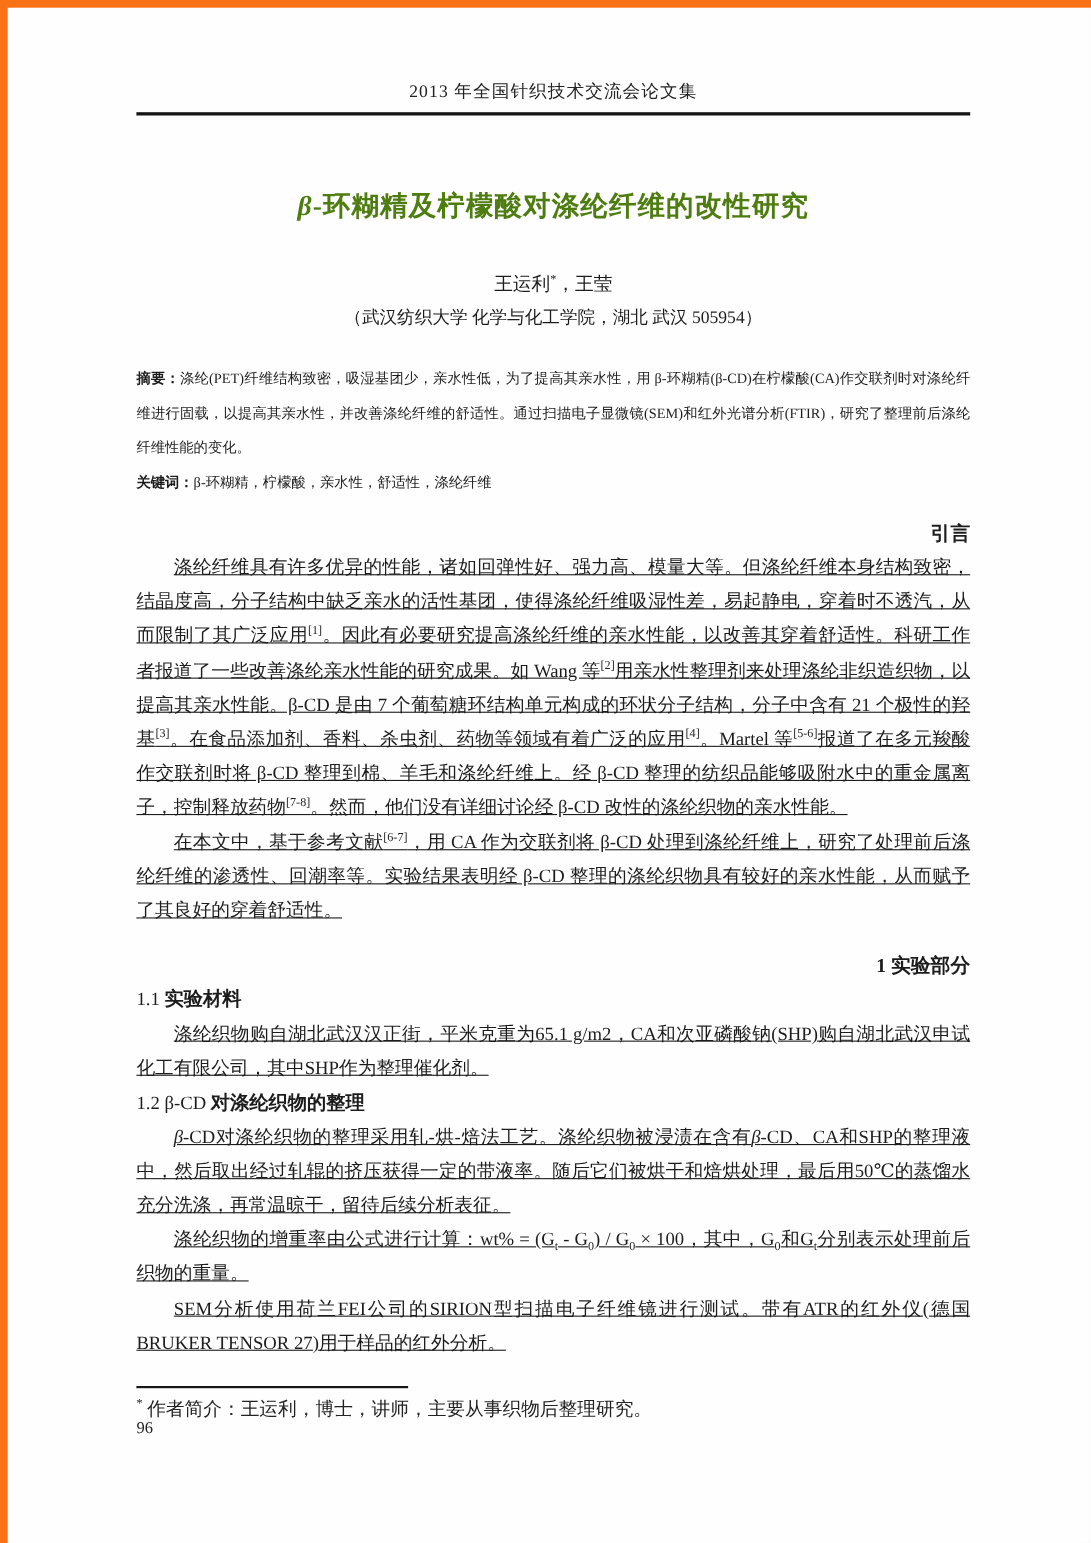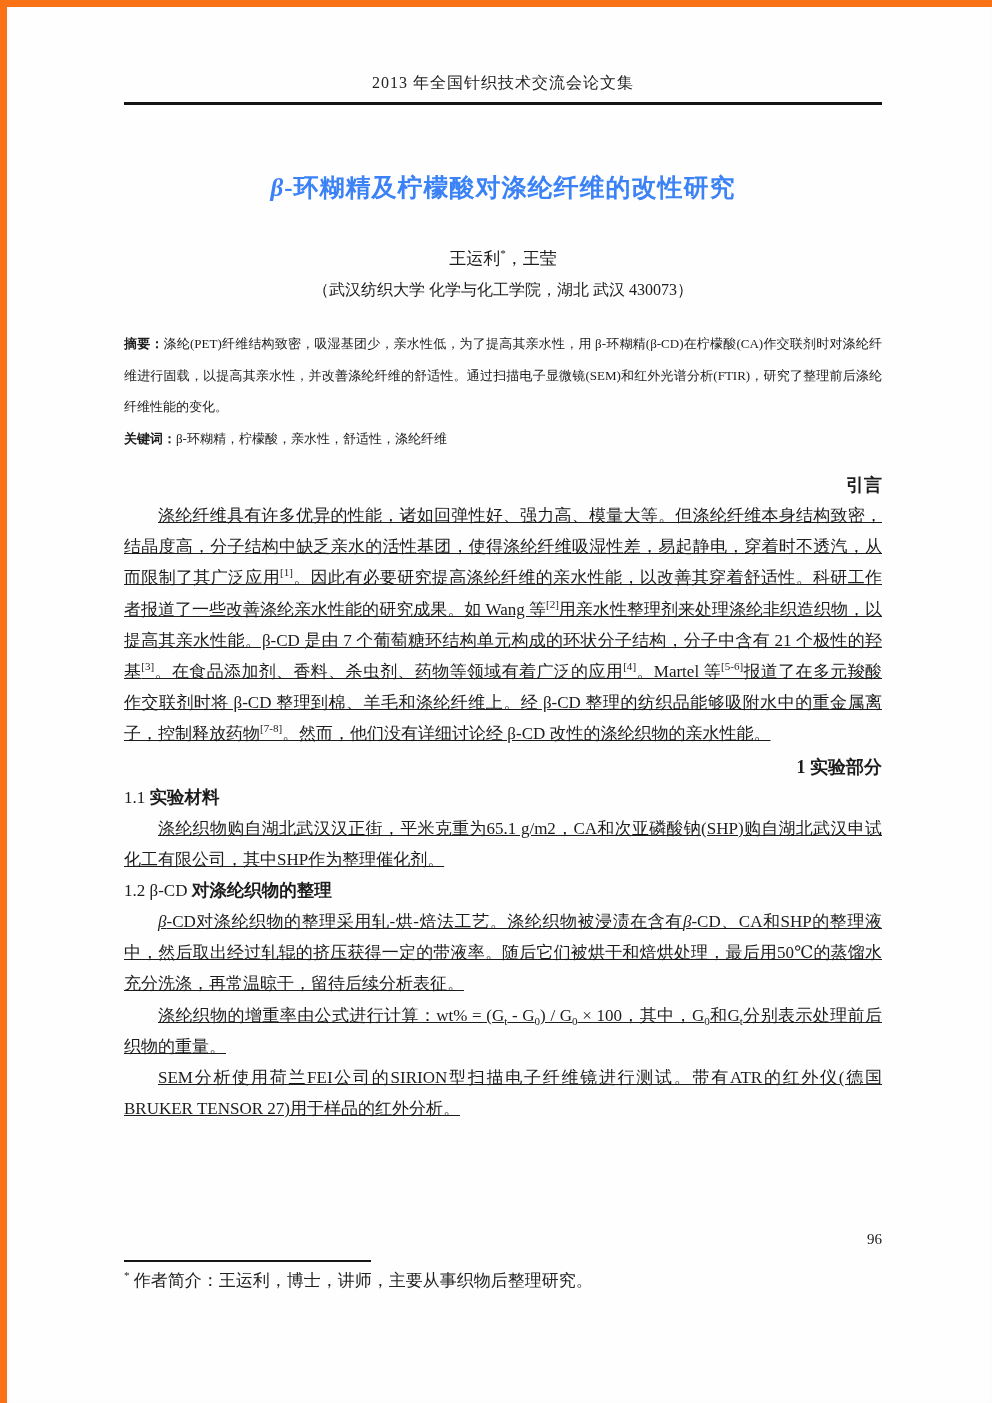--- a/index.html
+++ b/index.html
@@ -25,40 +25,40 @@
   .header-rule {
     position: absolute; top: 95px; left: 117px; width: 758px;
     height: 3px; background: #141414;
   }
   .content {
     position: absolute; top: 0; left: 117px; width: 758px;
   }
   .paper-title {
     margin-top: 163px;
     text-align: center; font-size: 25px; font-weight: bold;
-    line-height: 36px; color: #3b82f6; letter-spacing: 1px;
+    line-height: 36px; color: #4d7c0f; letter-spacing: 1px;
   }
   .authors {
     margin-top: 40px; text-align: center;
     font-size: 17px; line-height: 26px;
   }
   .affiliation {
     margin-top: 6px; text-align: center;
     font-size: 16px; line-height: 24px;
   }
   .abstract { margin-top: 26px; }
   .abstract, .keywords {
     font-size: 13px; line-height: 31.5px; text-align: justify;
   }
   .blk { text-align: justify; }
   .blk.h1 {
     font-size: 18px; font-weight: bold; line-height: 30px;
     margin-top: 16px; text-align: right;
   }
-  .blk.h1.numbered { margin-top: 2px; }
+  .blk.h1.numbered { margin-top: 20px; }
   .blk.h2 {
     font-size: 17px; font-weight: normal; line-height: 30px;
     margin-top: 0; text-align: left;
   }
   .blk.h2 b { font-size: 17.5px; }
   .blk.p {
     font-size: 17px; line-height: 31.2px;
     text-indent: 2em; margin: 0; text-decoration: underline;
   }
   sup { font-size: 0.65em; line-height: 0; }
@@ -66,41 +66,42 @@
   i { font-style: italic; }
   .footnote-rule {
     position: absolute; top: 1253px; left: 117px;
     width: 247px; height: 2px; background: #161616;
   }
   .footnote {
     position: absolute; top: 1263px; left: 117px; width: 758px;
     font-size: 17px; line-height: 22px; color: #222;
   }
   .page-number {
-    position: absolute; top: 1224px; left: 117px; width: 758px;
-    text-align: right; font-size: 15px; color: #222;
+    position: absolute; top: 1284px; left: 117px; width: 758px;
+    text-align: left; font-size: 15px; color: #222;
   }
 </style>
 </head>
 <body>
 
 <div class="page">
 
   <div class="running-header">2013 年全国针织技术交流会论文集</div>
   <div class="header-rule"></div>
 
   <div class="content">
     <div class="paper-title"><i>β</i>-环糊精及柠檬酸对涤纶纤维的改性研究</div>
     <div class="authors">王运利<sup>*</sup>，王莹</div>
-    <div class="affiliation">（武汉纺织大学 化学与化工学院，湖北 武汉 430073）</div>
+    <div class="affiliation">（武汉纺织大学 化学与化工学院，湖北 武汉 505954）</div>
     <div class="abstract"><b>摘要：</b>涤纶(PET)纤维结构致密，吸湿基团少，亲水性低，为了提高其亲水性，用 β-环糊精(β-CD)在柠檬酸(CA)作交联剂时对涤纶纤维进行固载，以提高其亲水性，并改善涤纶纤维的舒适性。通过扫描电子显微镜(SEM)和红外光谱分析(FTIR)，研究了整理前后涤纶纤维性能的变化。</div>
     <div class="keywords"><b>关键词：</b>β-环糊精，柠檬酸，亲水性，舒适性，涤纶纤维</div>
     <div>
         <div class="blk h1">引言</div>
         <div class="blk p">涤纶纤维具有许多优异的性能，诸如回弹性好、强力高、模量大等。但涤纶纤维本身结构致密，结晶度高，分子结构中缺乏亲水的活性基团，使得涤纶纤维吸湿性差，易起静电，穿着时不透汽，从而限制了其广泛应用<sup>[1]</sup>。因此有必要研究提高涤纶纤维的亲水性能，以改善其穿着舒适性。科研工作者报道了一些改善涤纶亲水性能的研究成果。如 Wang 等<sup>[2]</sup>用亲水性整理剂来处理涤纶非织造织物，以提高其亲水性能。β-CD 是由 7 个葡萄糖环结构单元构成的环状分子结构，分子中含有 21 个极性的羟基<sup>[3]</sup>。在食品添加剂、香料、杀虫剂、药物等领域有着广泛的应用<sup>[4]</sup>。Martel 等<sup>[5-6]</sup>报道了在多元羧酸作交联剂时将 β-CD 整理到棉、羊毛和涤纶纤维上。经 β-CD 整理的纺织品能够吸附水中的重金属离子，控制释放药物<sup>[7-8]</sup>。然而，他们没有详细讨论经 β-CD 改性的涤纶织物的亲水性能。</div>
+        <div class="blk p">在本文中，基于参考文献<sup>[6-7]</sup>，用 CA 作为交联剂将 β-CD 处理到涤纶纤维上，研究了处理前后涤纶纤维的渗透性、回潮率等。实验结果表明经 β-CD 整理的涤纶织物具有较好的亲水性能，从而赋予了其良好的穿着舒适性。</div>
         <div class="blk h1 numbered">1 实验部分</div>
         <div class="blk h2">1.1 <b>实验材料</b></div>
         <div class="blk p">涤纶织物购自湖北武汉汉正街，平米克重为65.1 g/m2，CA和次亚磷酸钠(SHP)购自湖北武汉申试化工有限公司，其中SHP作为整理催化剂。</div>
         <div class="blk h2">1.2 β-CD <b>对涤纶织物的整理</b></div>
         <div class="blk p"><i>β</i>-CD对涤纶织物的整理采用轧-烘-焙法工艺。涤纶织物被浸渍在含有<i>β</i>-CD、CA和SHP的整理液中，然后取出经过轧辊的挤压获得一定的带液率。随后它们被烘干和焙烘处理，最后用50℃的蒸馏水充分洗涤，再常温晾干，留待后续分析表征。</div>
         <div class="blk p">涤纶织物的增重率由公式进行计算：wt% = (G<sub>t</sub> - G<sub>0</sub>) / G<sub>0</sub> × 100，其中，G<sub>0</sub>和G<sub>t</sub>分别表示处理前后织物的重量。</div>
         <div class="blk p">SEM分析使用荷兰FEI公司的SIRION型扫描电子纤维镜进行测试。带有ATR的红外仪(德国 BRUKER TENSOR 27)用于样品的红外分析。</div>
       </div>
   </div>
 

